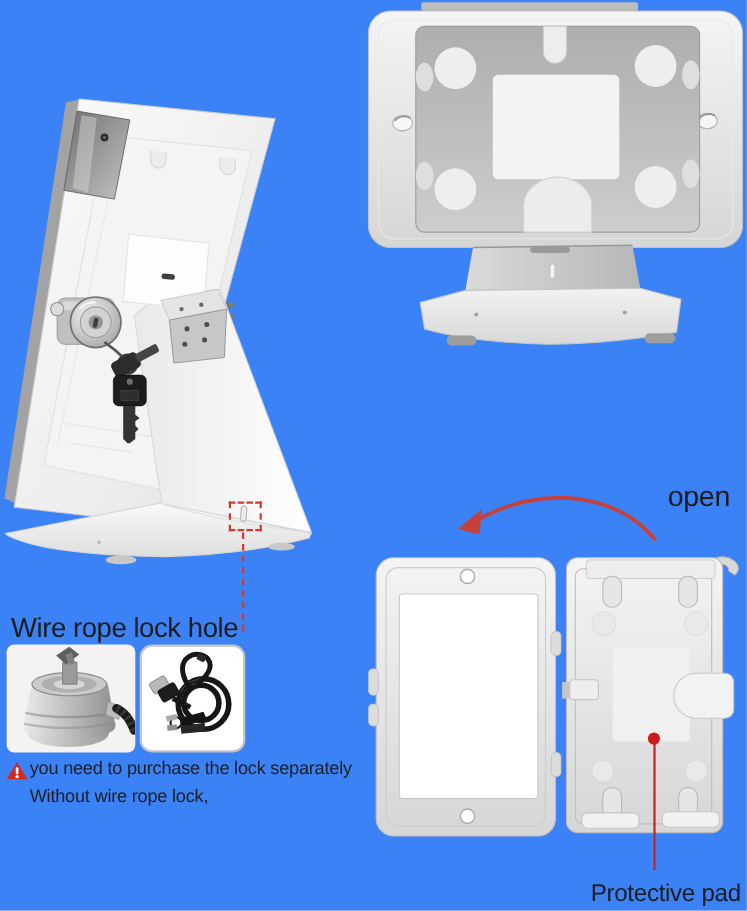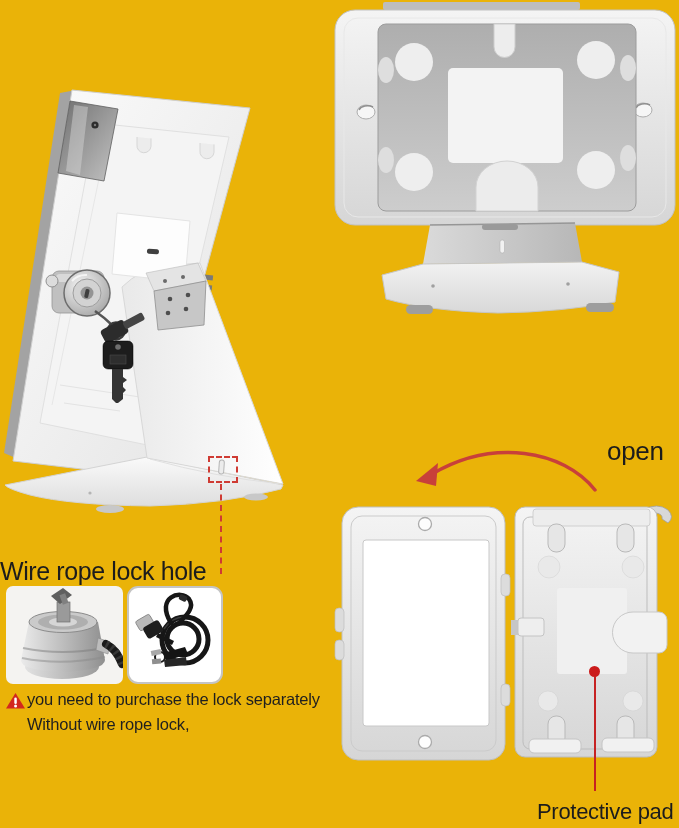--- a/index.html
+++ b/index.html
@@ -1,23 +1,23 @@
 <!DOCTYPE html>
 <html><head>
 <meta charset="utf-8">
 <style>
   * { margin:0; padding:0; box-sizing:border-box; }
   html,body { background:#ffffff; }
   .canvas {
-    position:relative; width:679px; height:828px; background:#eab308;
+    position:relative; width:679px; height:828px; background:#3b82f6;
     font-family:"Liberation Sans", sans-serif; color:#1c1c1c; overflow:hidden;
   }
   .abs { position:absolute; }
   .label { position:absolute; color:#1c1c1c; white-space:nowrap; }
-  .title-label { left:0; top:557px; font-size:25px; letter-spacing:-0.4px; }
+  .title-label { left:10px; top:557px; font-size:25px; letter-spacing:-0.4px; }
   .open-label { left:607px; top:436px; font-size:26px; letter-spacing:-0.3px; }
   .pad-label { left:537px; top:799px; font-size:22px; letter-spacing:-0.3px; }
   .warning-box { position:absolute; left:27px; top:687px; font-size:16.5px; line-height:25px; letter-spacing:-0.2px; color:#1f1f1f; }
   .warning-icon { position:absolute; left:6px; top:692px; width:19px; height:17px; }
   .dashed-rect {
     position:absolute; left:208px; top:456px; width:30px; height:27px;
     border:2px dashed #cf3b33;
   }
   .dotted-vline {
     position:absolute; left:220px; top:484px; width:0; height:90px;

